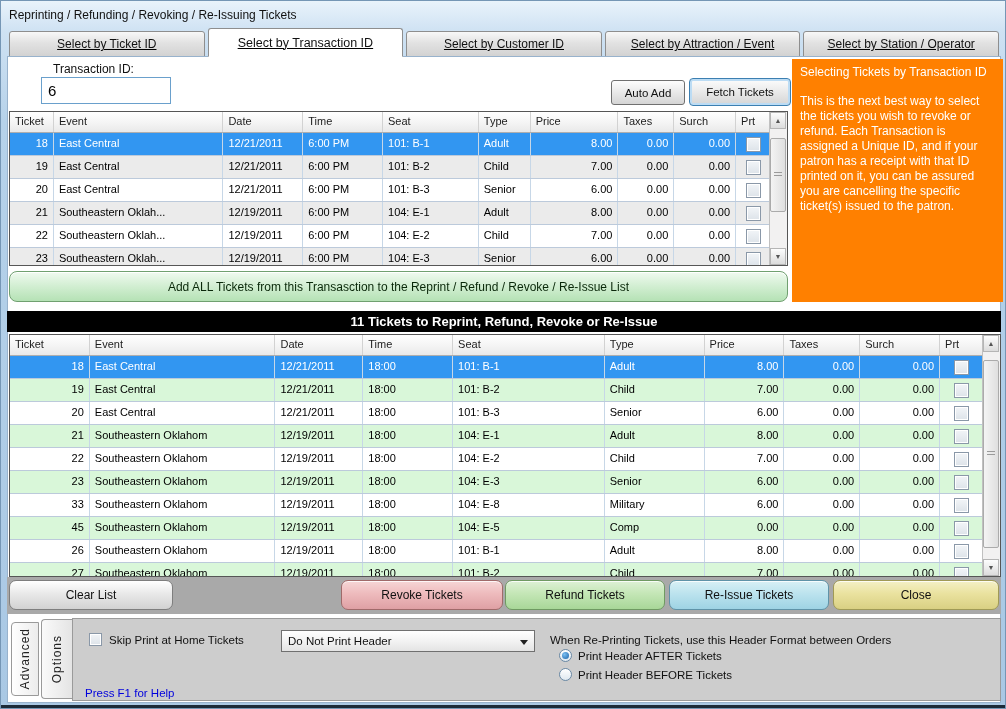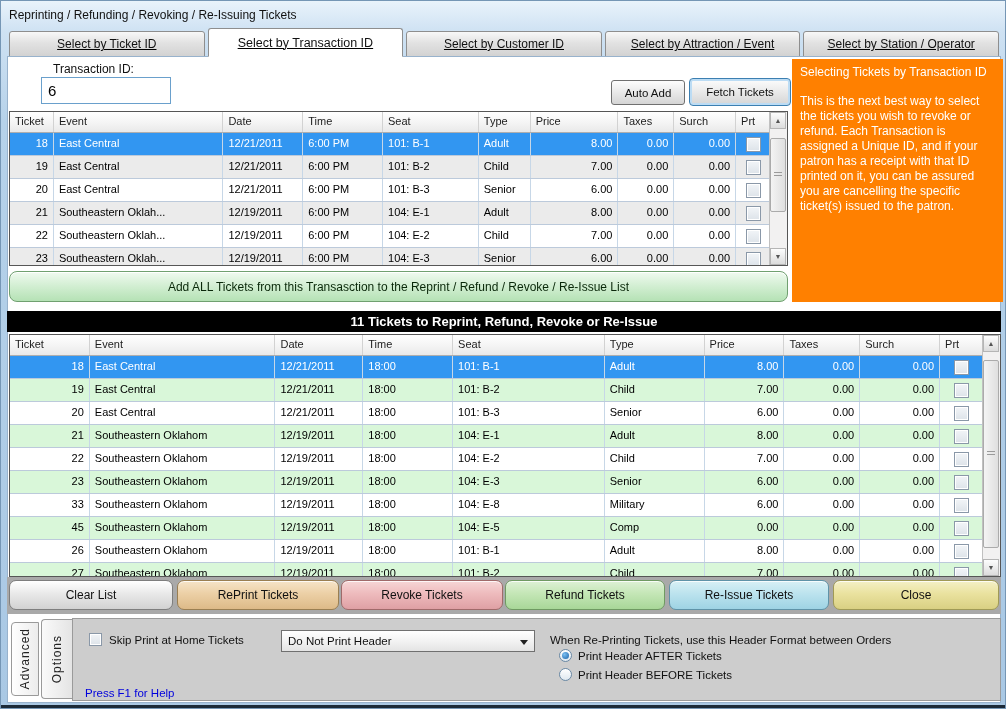--- a/index.html
+++ b/index.html
@@ -436,21 +436,20 @@
       <div class="sb-btn up">▲</div>
       <div class="sb-thumb" style="top:25px; height:188px;">
           <span class="grip"></span>
         </div>
       <div class="sb-btn down">▼</div>
     </div>
   </div>
 
   <div class="abs actions-strip"></div>
   <div class="abs action-btn b-clear">Clear List</div>
-  <div class="abs action-btn b-reprint">RePrint Tickets</div>
   <div class="abs action-btn b-revoke">Revoke Tickets</div>
   <div class="abs action-btn b-refund">Refund Tickets</div>
   <div class="abs action-btn b-reissue">Re-Issue Tickets</div>
   <div class="abs action-btn b-close">Close</div>
 
   <div class="abs vtab adv-tab">
       <span>Advanced</span>
     </div>
   <div class="abs vtab opt-tab">
       <span>Options</span>

